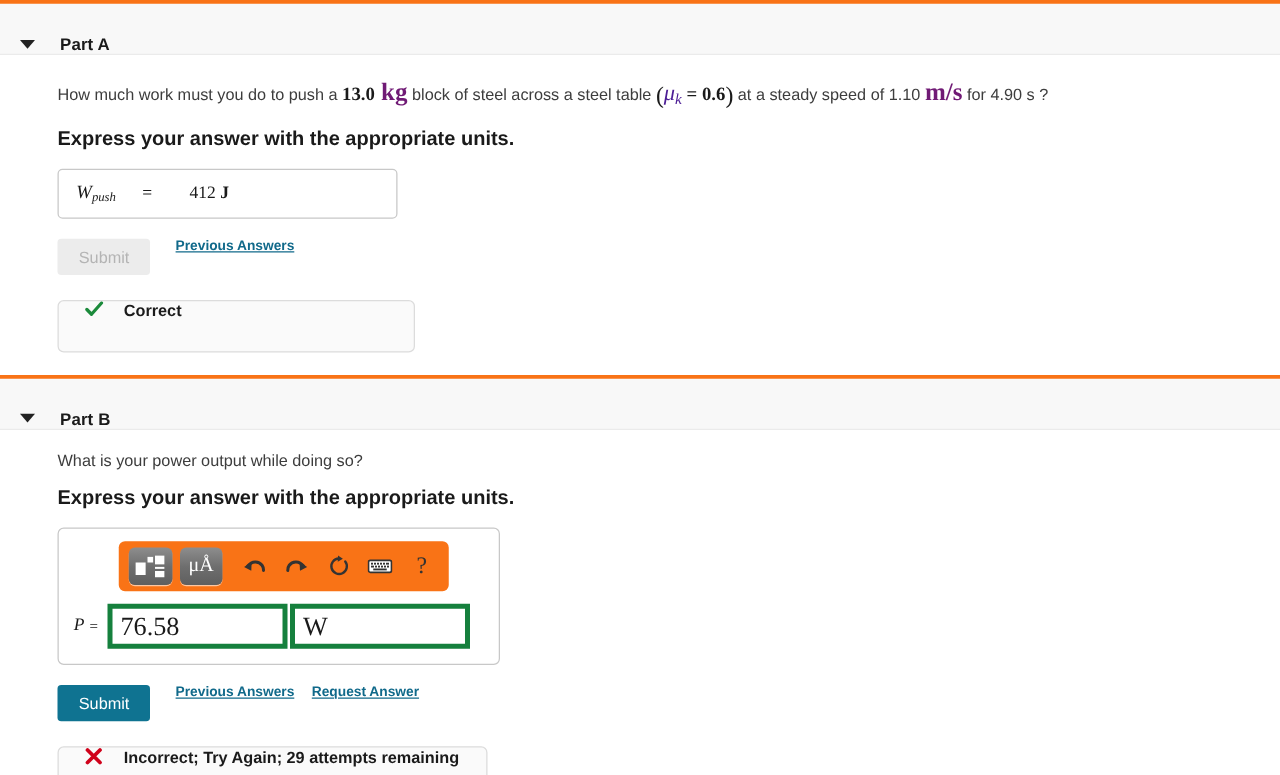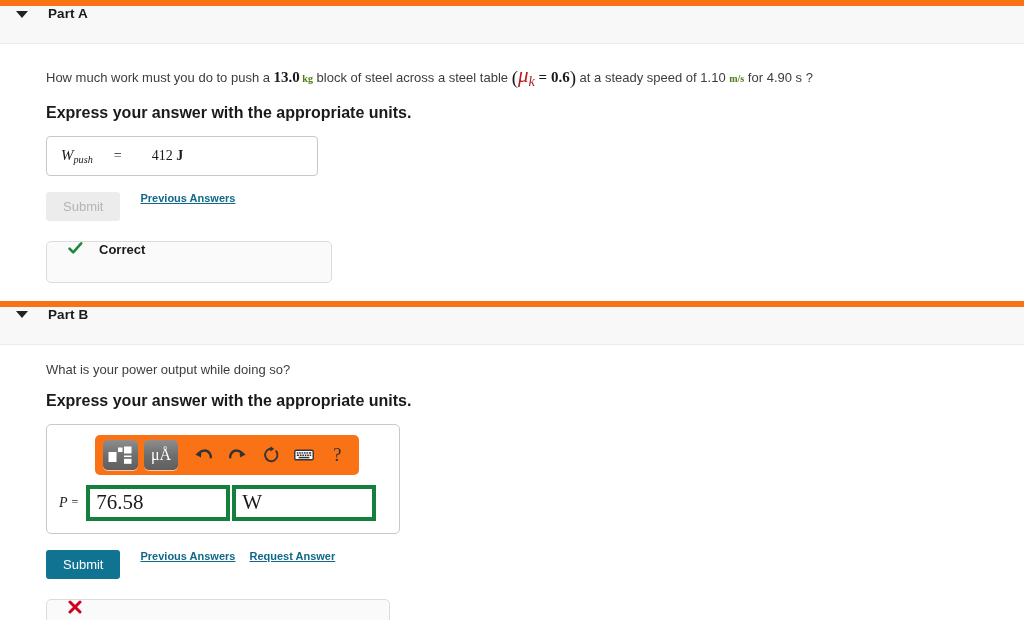--- a/index.html
+++ b/index.html
@@ -10,25 +10,25 @@
   body {
     width: 1024px;
     height: 620px;
     font-family: "Liberation Sans", sans-serif;
     color: #333333;
     overflow: hidden;
   }
 
   .part-header {
     background: #f8f8f8;
-    border-top: 6px solid #f97316;
+    border-top: 3px solid #f97316;
     border-bottom: 1px solid #ebebeb;
     height: 44px;
     display: flex;
-    align-items: flex-start;
+    align-items: flex-end;
     padding-left: 14px;
     box-sizing: border-box;
   }
   .toggle-caret {
     width: 16px;
     height: 16px;
     display: flex;
     align-items: center;
     justify-content: center;
     margin-right: 18px;
@@ -55,34 +55,34 @@
 
   .question-text {
     font-size: 13px;
     color: #3d3d3d;
     margin-top: 16px;
     line-height: 1.45;
   }
   .mathvar {
     font-family: "Liberation Serif", serif;
     font-style: italic;
-    font-size: 21px;
-    color: #b91c1c;
+    font-size: 18px;
+    color: #4c1d95;
   }
   .mathnum {
     font-family: "Liberation Serif", serif;
     font-size: 15px;
     font-weight: bold;
     color: #1a1a1a;
   }
   .mathunit {
     font-family: "Liberation Serif", serif;
-    font-size: 10px;
-    font-weight: bold;
-    color: #4d7c0f;
+    font-size: 20px;
+    font-weight: bold;
+    color: #701a75;
   }
   .paren {
     font-family: "Liberation Serif", serif;
     font-size: 19px;
     color: #1a1a1a;
     vertical-align: -2px;
   }
   sub {
     font-size: 0.68em;
     vertical-align: -0.28em;
@@ -403,15 +403,16 @@
     <span class="link">Previous Answers</span>
     <span class="link" style="margin-left:14px;">Request Answer</span>
   </div>
 
   <div class="feedback incorrect">
     <span class="fb-icon">
       <svg width="14" height="14" viewBox="0 0 14 14">
         <path d="M2 2 L12 12 M12 2 L2 12" stroke="#d0021b" stroke-width="3" stroke-linecap="round"></path>
       </svg>
     </span>
+    <span class="fb-text">Incorrect; Try Again; 29 attempts remaining</span>
   </div>
 
 </div>
 
 </body></html>

